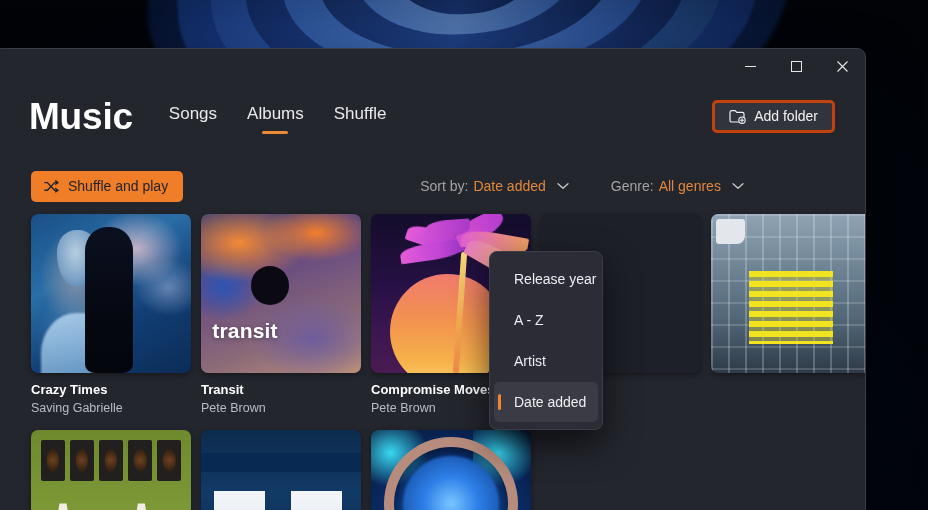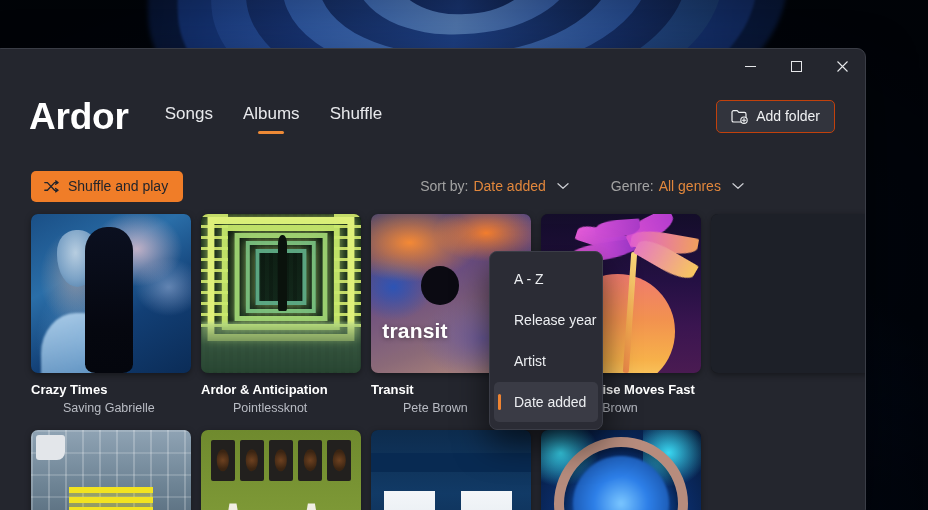--- a/index.html
+++ b/index.html
@@ -130,21 +130,21 @@
   .spacer { flex: 1; }
 
   .add-folder {
     display: inline-flex;
     align-items: center;
     gap: 8px;
     height: 33px;
     padding: 0 14px;
     border-radius: 5px;
     background: #32343d;
-    border: 1px solid #c2410c;
+    border: 3px solid #c2410c;
     color: #f0f1f3;
     font-size: 14px;
     cursor: default;
   }
 
   
   .toolbar {
     position: absolute;
     top: 117px; left: 0; right: 0;
     height: 40px;
@@ -215,21 +215,20 @@
     font-size: 13px;
     font-weight: 700;
     color: #ffffff;
     line-height: 1.25;
   }
   .card-artist {
     margin-top: 3px;
     font-size: 12.5px;
     color: #b9bcc4;
     line-height: 1.2;
-    margin-left: 32px;
   }
 
   
   
   .art-crazy {
     background:
       radial-gradient(ellipse 46% 38% at 66% 22%, rgba(220,190,205,.85), rgba(0,0,0,0) 62%),
       radial-gradient(ellipse 30% 26% at 86% 46%, rgba(150,175,215,.6), rgba(0,0,0,0) 70%),
       radial-gradient(ellipse 34% 46% at 28% 40%, rgba(205,175,165,.55), rgba(0,0,0,0) 66%),
       radial-gradient(ellipse 44% 60% at 34% 80%, rgba(110,175,225,.6), rgba(0,0,0,0) 70%),
@@ -534,21 +533,21 @@
         </svg>
       </div>
       <div class="wbtn close">
         <svg width="11" height="11" viewBox="0 0 11 11">
           <path d="M0.5 0.5 L10.5 10.5 M10.5 0.5 L0.5 10.5" stroke="#e6e7ea" stroke-width="1.1" fill="none"></path>
         </svg>
       </div>
     </div>
 
     <div class="header">
-      <div class="app-title">Ardor</div>
+      <div class="app-title">Music</div>
 
       <div class="nav">
         <div class="nav-item">
           <span>Songs</span>
           
         </div>
         <div class="nav-item active">
           <span>Albums</span>
           <span class="underline"></span>
         </div>
@@ -608,38 +607,20 @@
         <div class="art">
           <div class="art-inner art-crazy">
             <div class="face"></div>
             <div class="body"></div>
           </div>
         </div>
         <div class="card-title">Crazy Times</div>
         <div class="card-artist">Saving Gabrielle</div>
       </div>
 
-      <div class="card">
-        <div class="art">
-          <div class="art-inner art-ardor">
-            <div class="hall"></div>
-            <div class="side l"></div>
-            <div class="side r"></div>
-            <div class="ring r1"></div>
-            <div class="ring r2"></div>
-            <div class="ring r3"></div>
-            <div class="ring r4"></div>
-            <div class="ring r5"></div>
-            <div class="figure"></div>
-            <div class="floor"></div>
-          </div>
-        </div>
-        <div class="card-title">Ardor &amp; Anticipation</div>
-        <div class="card-artist">Pointlessknot</div>
-      </div>
 
       <div class="card">
         <div class="art">
           <div class="art-inner art-transit">
             <div class="dot"></div>
             <div class="label">transit</div>
           </div>
         </div>
         <div class="card-title">Transit</div>
         <div class="card-artist">Pete Brown</div>
@@ -724,24 +705,24 @@
             <div class="ring-i"></div>
           </div>
         </div>
         <div class="card-title"></div>
         <div class="card-artist"></div>
       </div>
     </div>
 
     <div class="dropdown">
       <div class="dd-item">
+        <span>Release year</span>
+      </div>
+      <div class="dd-item">
         <span>A - Z</span>
-      </div>
-      <div class="dd-item">
-        <span>Release year</span>
       </div>
       <div class="dd-item">
         <span>Artist</span>
       </div>
       <div class="dd-item selected">
         <span>Date added</span>
       </div>
     </div>
 
   </div>

